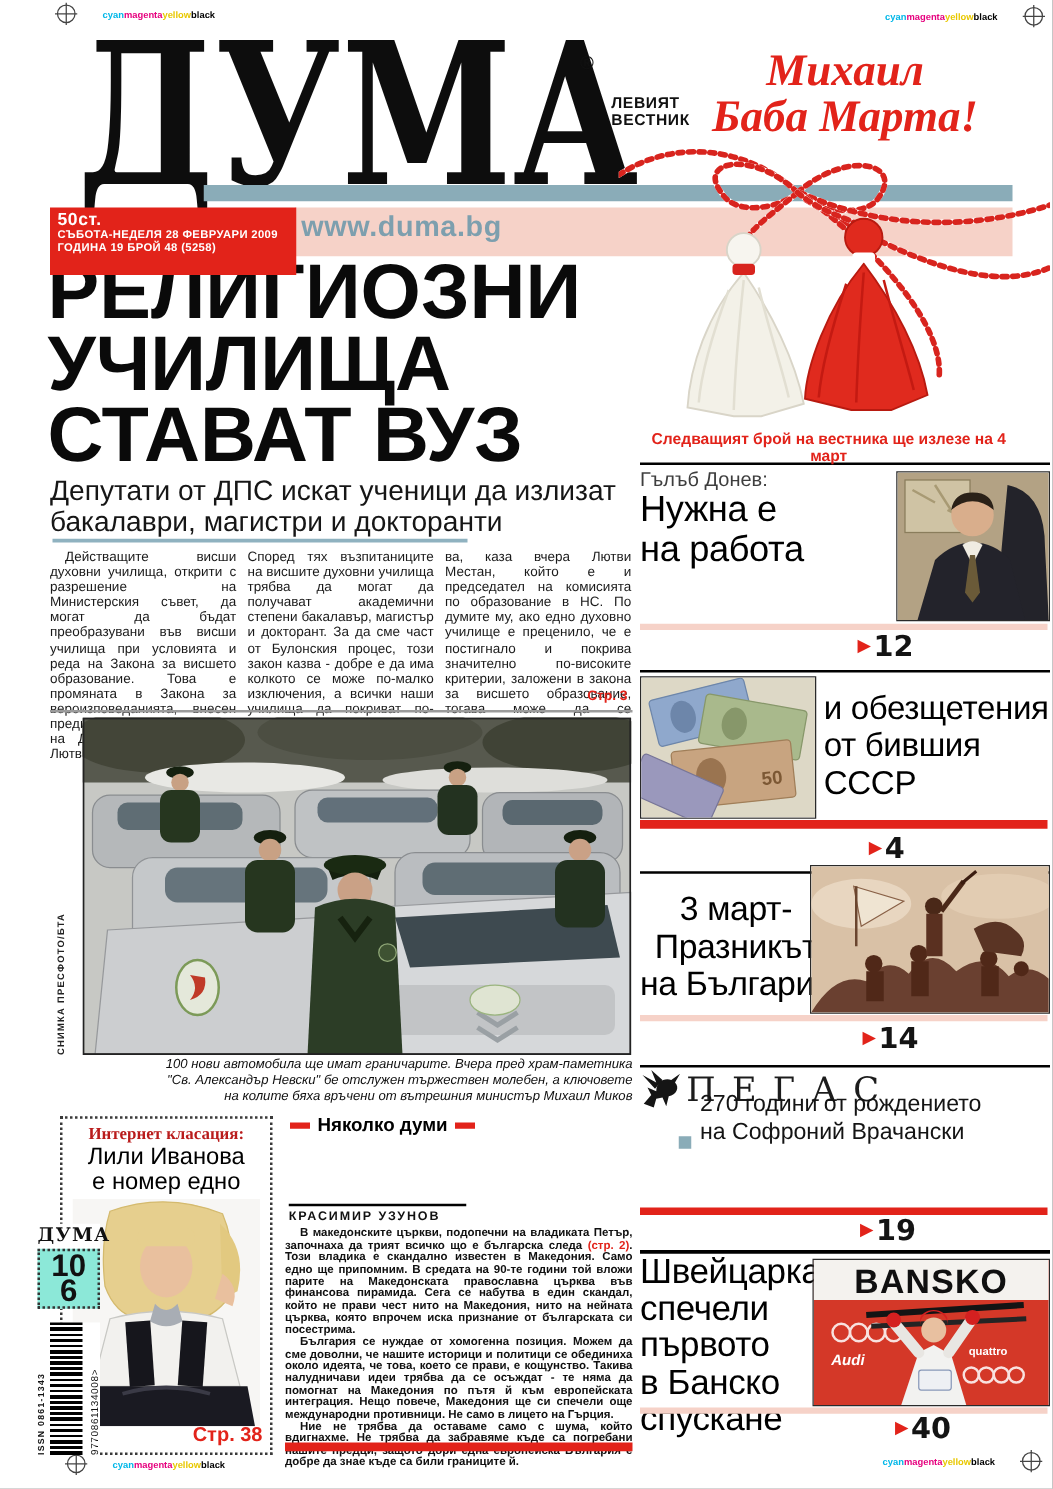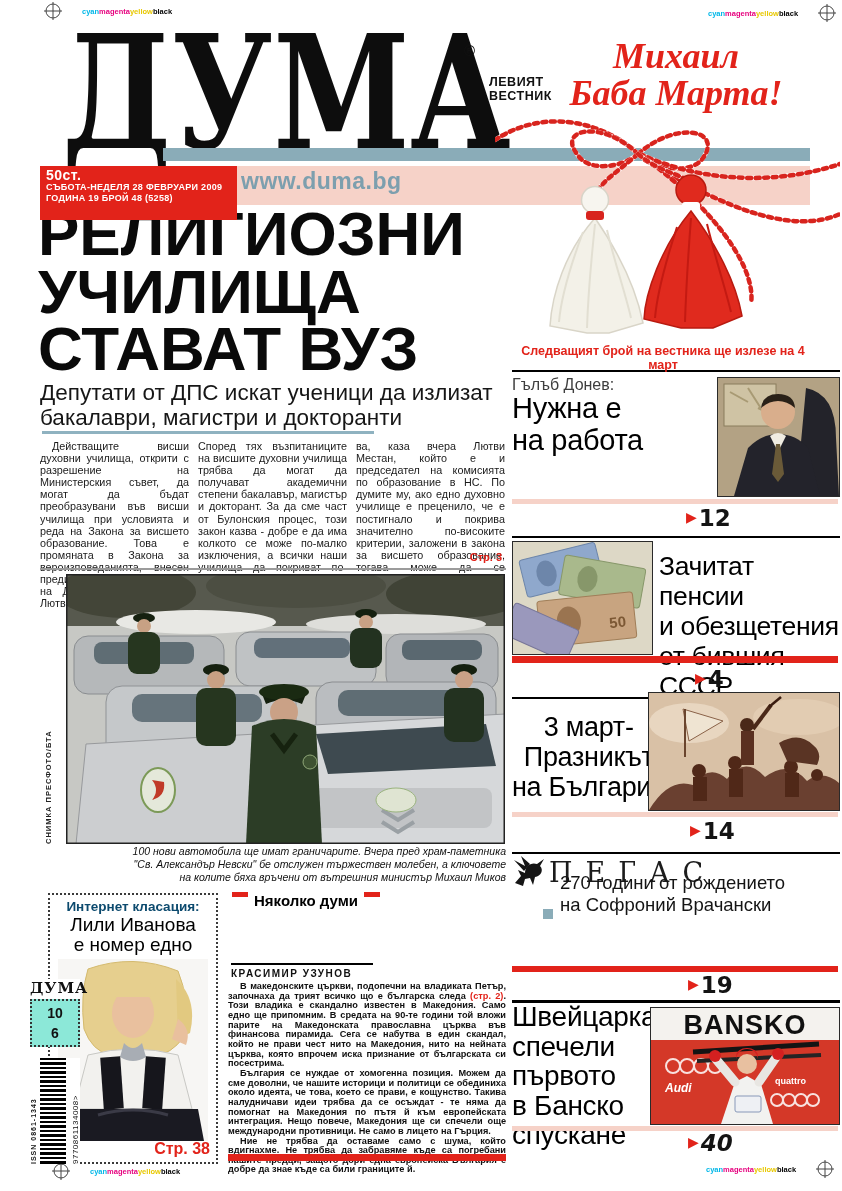--- a/index.html
+++ b/index.html
@@ -65,38 +65,38 @@
   #sb4-logo{left:549px;top:857px;font-family:"DejaVu Serif",serif;font-size:27px;
             letter-spacing:13px;color:#1c1c1c;}
   #sb4-bullet{left:543px;top:909px;width:10px;height:10px;background:#8aacb8;}
   #sb4-text{left:560px;top:872px;font-size:18.5px;line-height:22px;color:#141414;}
   #sb5-h{left:512px;top:1002px;font-size:28px;line-height:29.5px;}
   #sb5-photo{left:650px;top:1007px;}
   .photo-frame{border:1.5px solid #2a2a2a;display:block;}
 
   
   #inet-box{left:48px;top:893px;width:170px;height:271px;border:2px dotted #3a3a3a;box-sizing:border-box;}
-  #inet-kicker{text-align:center;margin-top:4px;color:#0c4a6e;font-weight:bold;font-size:13.5px;}
+  #inet-kicker{text-align:center;margin-top:4px;color:#b91c1c;font-weight:bold;font-size:13.5px;font-family:Liberation Serif, serif;}
   #inet-h{text-align:center;font-size:19px;line-height:20px;color:#000;margin-top:1px;}
   #inet-photo{position:absolute;left:8px;top:64px;}
   #inet-ref{position:absolute;right:6px;bottom:4px;color:#e2231a;font-weight:bold;font-size:16px;}
   #edition{left:30px;top:979px;width:50px;text-align:center;background:#fff;z-index:4;}
   #edition .nm{font-family:"DejaVu Serif",serif;font-weight:bold;font-size:15px;letter-spacing:1px;}
   #edition .numbox{margin-top:2px;background:#8ce8d8;border:2px dotted #333;
-                   font-size:14px;font-weight:bold;line-height:20px;padding:2px 0;}
+                   font-size:25px;font-weight:bold;line-height:20px;padding:2px 0;}
   #barcode{left:30px;top:1058px;width:50px;height:106px;background:#fff;z-index:4;}
   #barcode .stripes{position:absolute;left:10px;top:0;width:26px;height:106px;
       background:repeating-linear-gradient(to bottom,#000 0 2px,#fff 2px 4px,#000 4px 7px,#fff 7px 9px);}
   #barcode .issn{position:absolute;left:0;top:0;height:106px;font-size:7px;font-weight:bold;
       writing-mode:vertical-rl;transform:rotate(180deg);letter-spacing:1px;}
   #barcode .num{position:absolute;right:0;top:0;height:106px;font-size:8px;
       writing-mode:vertical-rl;transform:rotate(180deg);letter-spacing:.5px;}
 
   
-  #op-rubric{left:232px;top:892px;display:flex;gap:6px;
+  #op-rubric{left:232px;top:892px;display:flex;align-items:center;gap:6px;
              font-size:15px;font-weight:bold;color:#000;}
   .rdash{width:16px;height:5px;background:#e2231a;display:inline-block;}
   #op-h{left:228px;top:906px;width:280px;font-family:"Liberation Serif",serif;
         font-size:43px;letter-spacing:3px;color:#0a0a0a;line-height:48px;}
   #op-byline{left:231px;top:963px;width:142px;border-top:2px solid #000;padding-top:3px;
              font-size:10px;font-weight:bold;letter-spacing:1.5px;}
   #op-body{left:228px;top:982px;width:278px;font-size:9.2px;line-height:9.65px;
            font-weight:bold;text-align:justify;color:#101010;}
   #op-body p{margin:0;text-indent:12px;}
   #op-body .pref{color:#e2231a;}
@@ -303,21 +303,20 @@
     <g transform="rotate(-6 60 80)">
         <rect x="26" y="56" width="96" height="46" rx="3" fill="#c8a480" stroke="#a07e58"></rect>
         <ellipse cx="56" cy="79" rx="12" ry="15" fill="#9a7450"></ellipse>
         <text x="96" y="90" font-size="15" font-weight="bold" fill="#7c5834" font-family="Liberation Sans,sans-serif">50</text>
       </g>
     <g transform="rotate(24 20 90)">
         <rect x="-8" y="70" width="70" height="34" rx="3" fill="#9a98bc" stroke="#787698"></rect>
       </g>
   </svg>
   <div class="sb-h" id="sb2-h">
-    <div>Зачитат пенсии</div>
     <div>и обезщетения</div>
     <div>от бившия СССР</div>
   </div>
   <div class="abs redbar" style="left:512px;top:656px;width:326px;height:7px;"></div>
   <div class="pgnum" style="left:695px;top:666px;"><span class="tri">▶</span><span>4</span></div>
 
   <div class="sb-h" id="sb3-h">
     <div>3 март-</div>
     <div>Празникът</div>
     <div>на България</div>
@@ -389,21 +388,21 @@
     <line x1="46" y1="53" x2="170" y2="47" stroke="#242424" stroke-width="4"></line>
     <path d="M70,116 L84,74 L96,68 L110,76 L122,116 Z" fill="#f2f2f0"></path>
     <path d="M84,74 L64,50 M108,74 L126,48" stroke="#e8e6e2" stroke-width="9" stroke-linecap="round"></path>
     <circle cx="64" cy="48" r="6" fill="#d42020"></circle>
     <circle cx="127" cy="46" r="6" fill="#d42020"></circle>
     <circle cx="96" cy="56" r="10" fill="#e8c0a0"></circle>
     <path d="M85,52 a11,11 0 0 1 22,0 l0,-4 a11,8 0 0 0 -22,0 Z" fill="#d42020"></path>
     <rect x="84" y="88" width="26" height="16" rx="2" fill="#eef0f4" stroke="#8898b8"></rect>
   </svg>
   <div class="abs salmon" style="left:512px;top:1126px;width:326px;height:5px;"></div>
-  <div class="pgnum" style="left:688px;top:1130px;font-style:italic;"><span class="tri">▶</span><span>40</span></div>
+  <div class="pgnum" style="left:716px;top:1130px;"><span class="tri">▶</span><span>40</span></div>
 
   <div class="abs" id="inet-box">
     <div id="inet-kicker">Интернет класация:</div>
     <div id="inet-h">
       <div>Лили Иванова</div>
       <div>е номер едно</div>
     </div>
     <svg id="inet-photo" width="150" height="182" viewBox="0 0 150 182">
       <rect width="150" height="182" fill="#f7f6f4"></rect>
       <path d="M30,10 Q75,-6 120,12 Q132,40 126,78 Q112,96 98,96 L52,96 Q34,92 26,70 Q22,36 30,10 Z" fill="#e6cf8e" stroke="#d4ba6e"></path>

